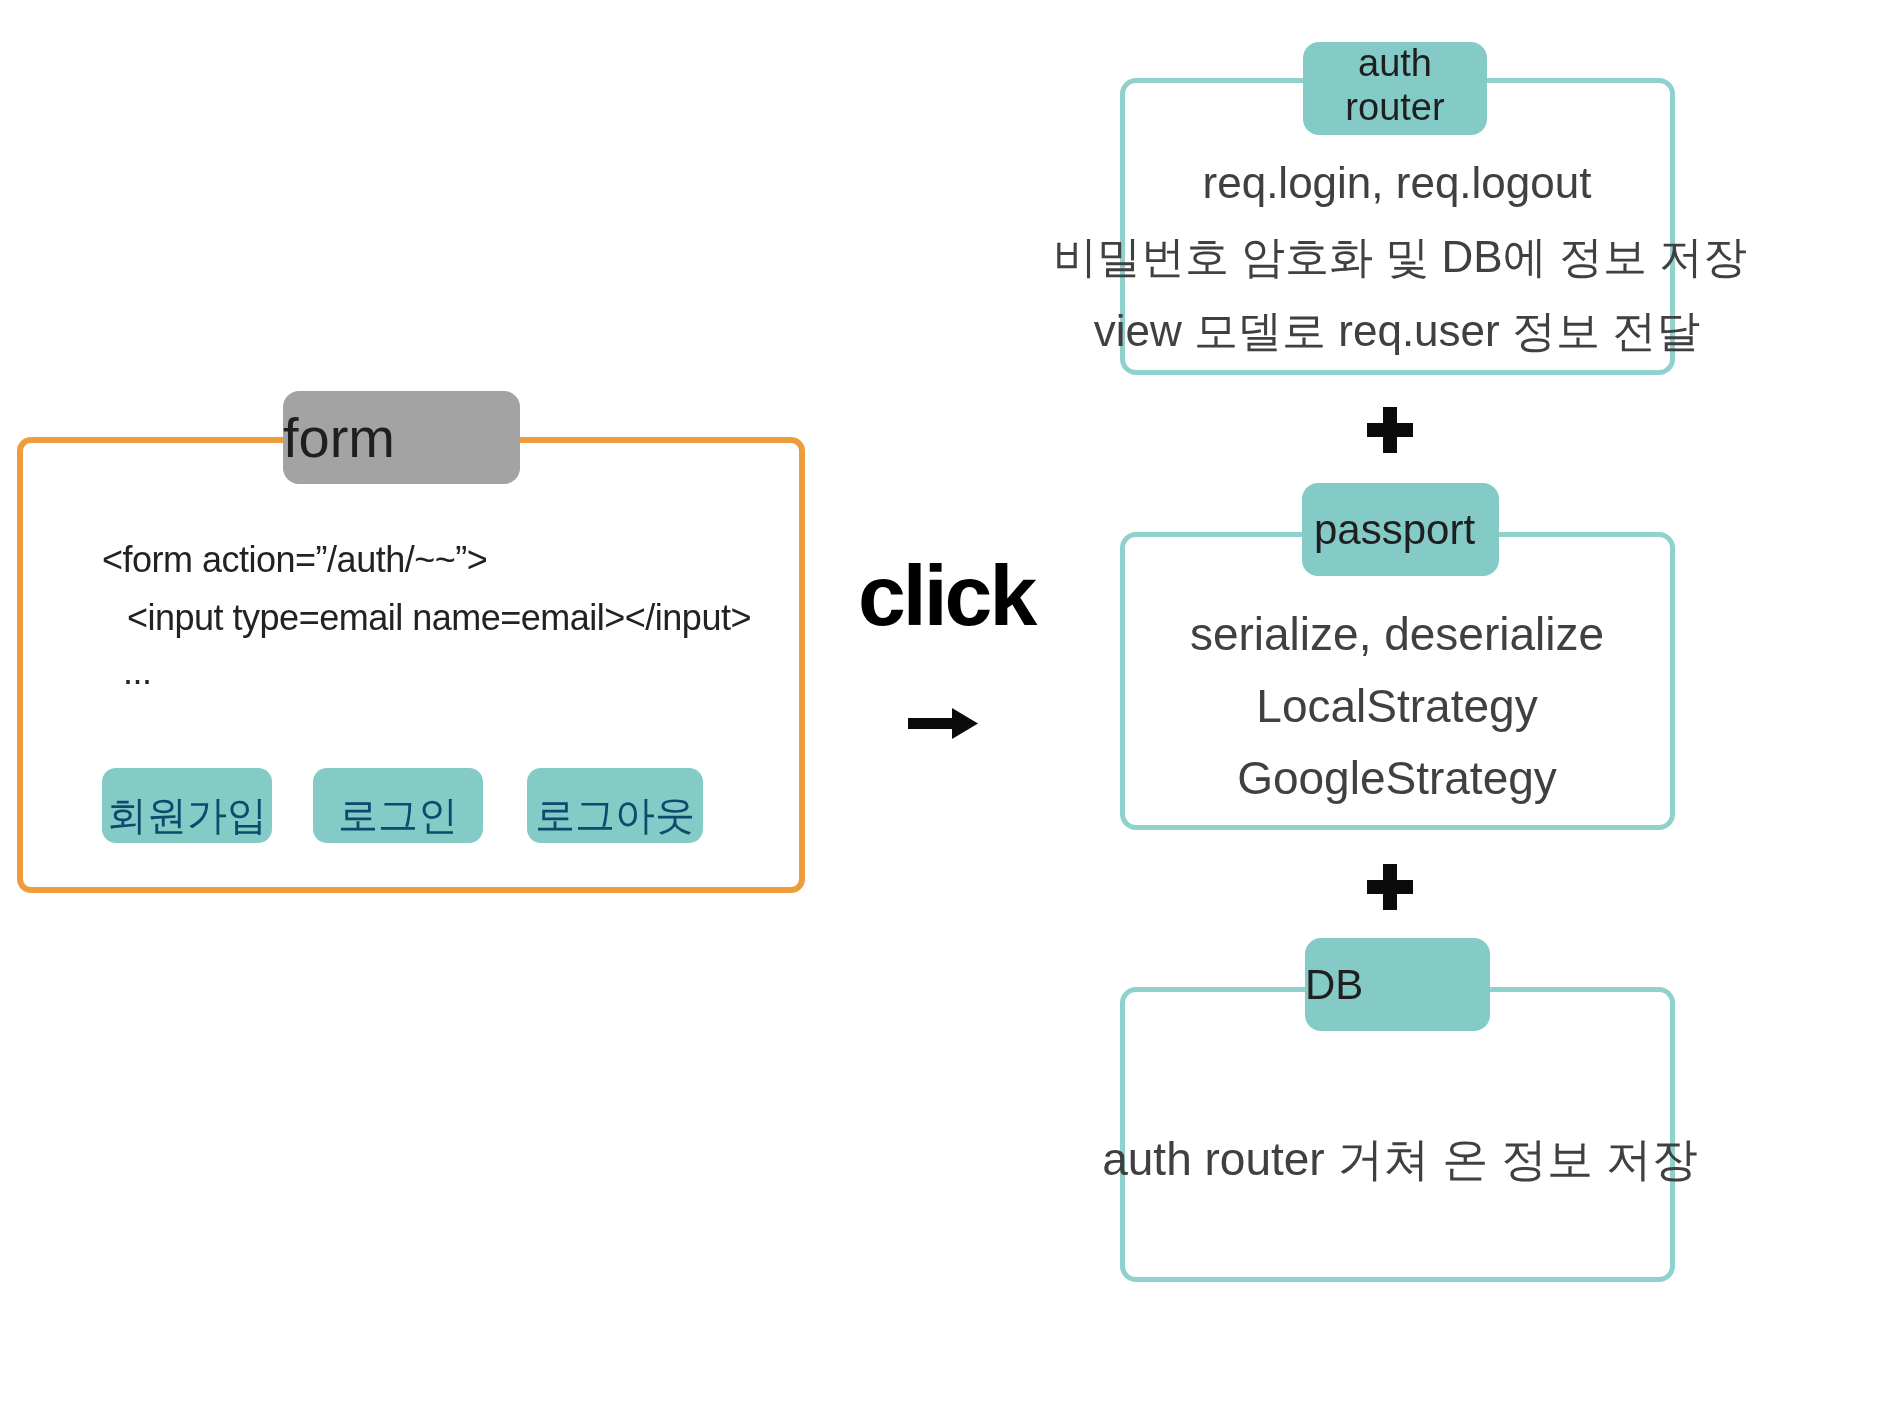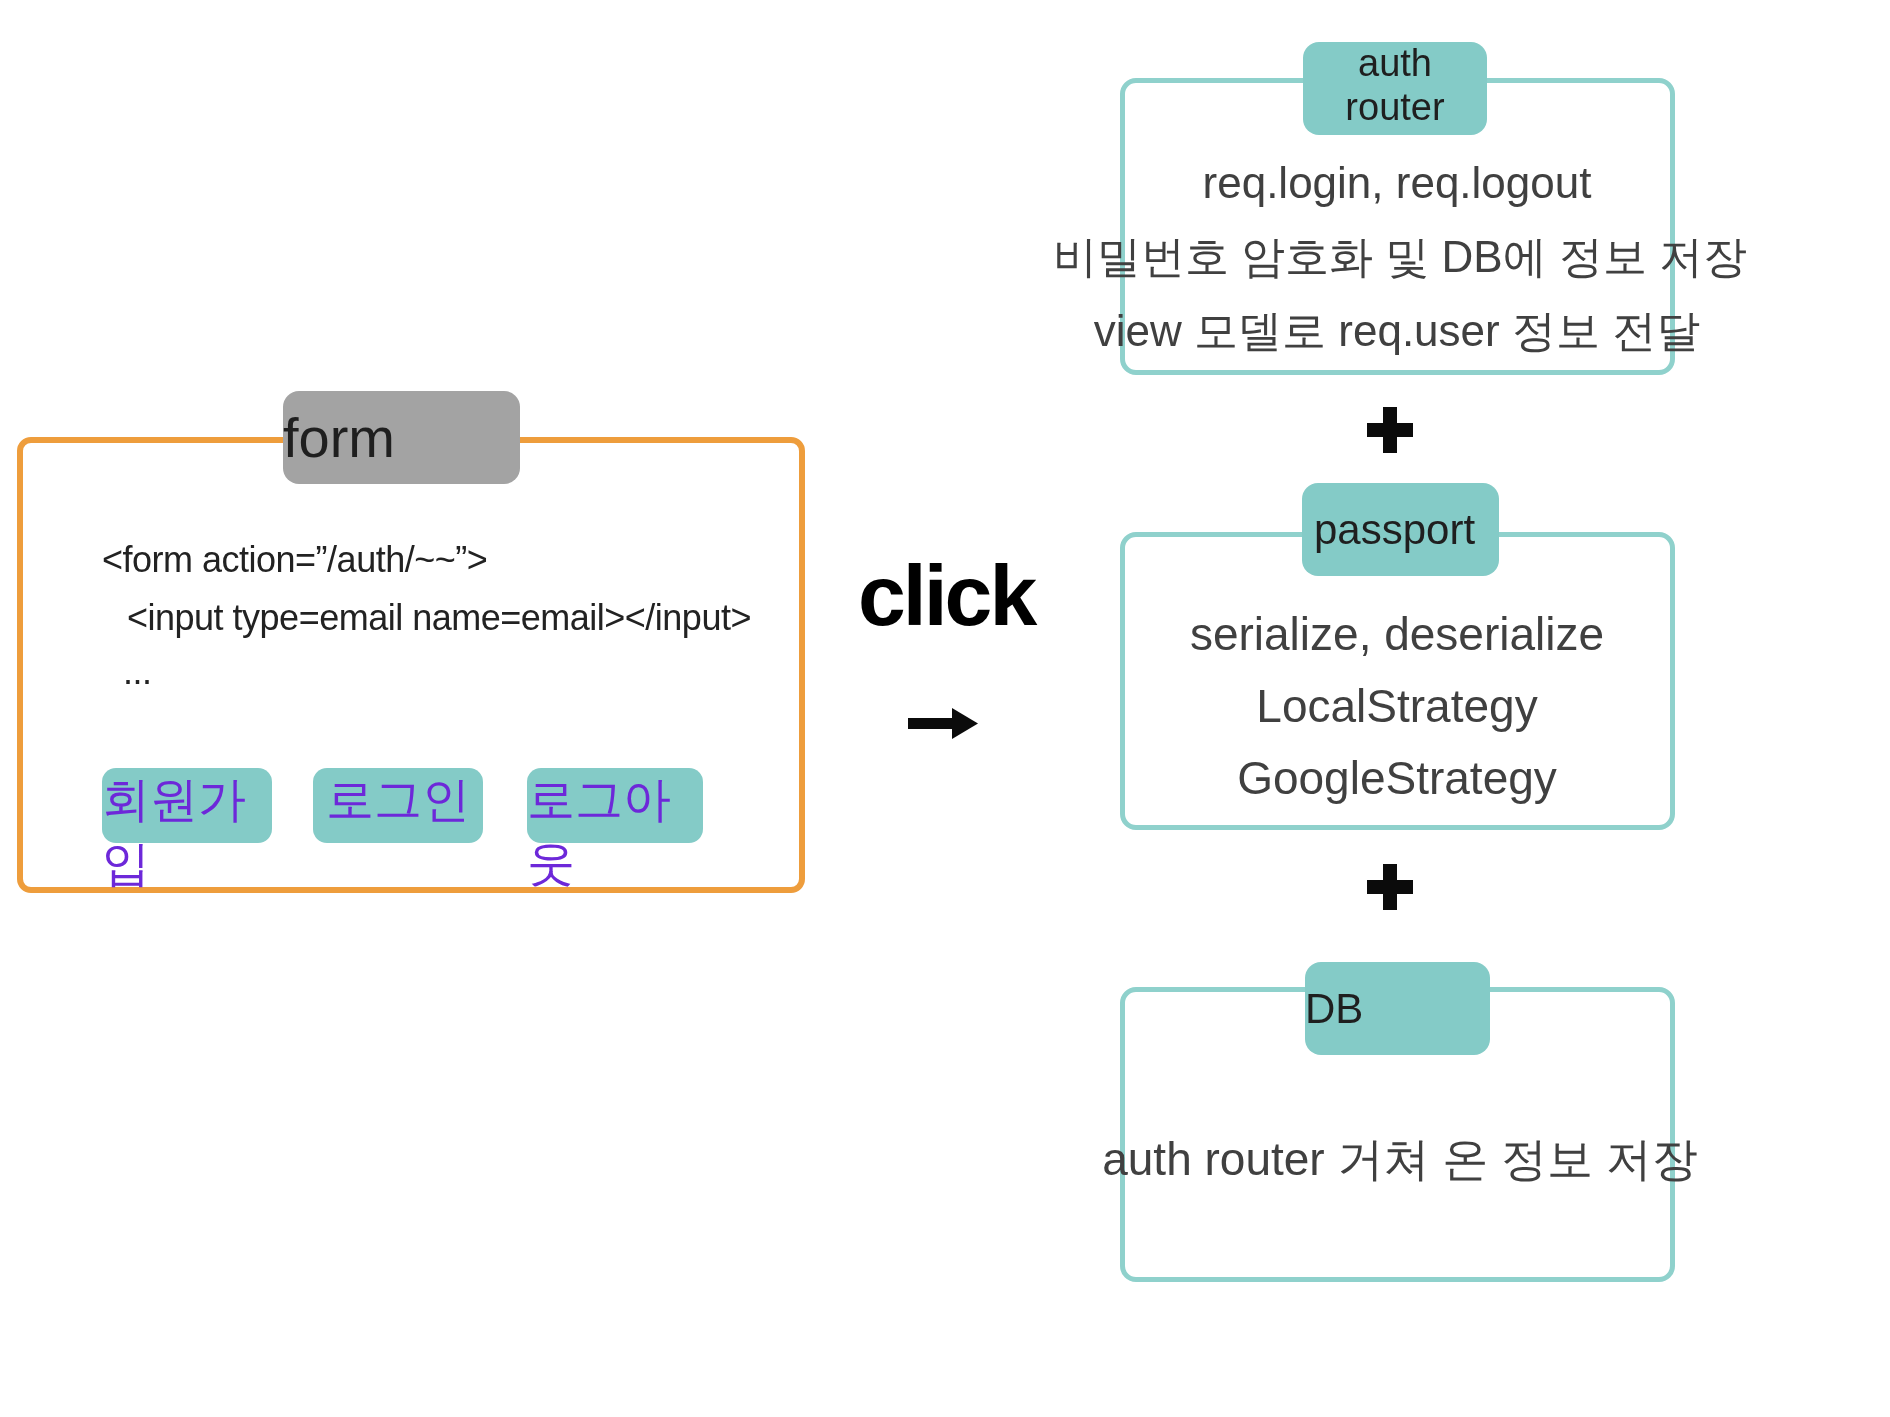--- a/index.html
+++ b/index.html
@@ -13,22 +13,22 @@
   .orange-box { border:6px solid #ee9d3c; }
   .tab {
     position:absolute; display:flex; align-items:center; 
     border-radius:16px; z-index:3; color:#1f1f1f; text-align:center;
   }
   .teal-tab { background:#84cbc7; }
   .orange-tab { background:#a3a3a3; }
   .body-line { position:absolute; transform:translate(-50%,-50%); white-space:nowrap; z-index:2; color:#404040; }
   .code-line { position:absolute; transform:translateY(-50%); white-space:nowrap; font-size:36px; letter-spacing:-0.5px; color:#222; z-index:2; }
   .btn {
-    position:absolute; display:flex; align-items:flex-start; justify-content:center;
-    background:#84cbc7; border-radius:14px; font-size:48px; color:#6d28d9; z-index:2; cursor:pointer;
+    position:absolute; display:flex; align-items:flex-end; justify-content:center;
+    background:#84cbc7; border-radius:14px; font-size:40px; color:#0c4a6e; z-index:2; cursor:pointer;
   }
   .click-label { position:absolute; font-size:86px; font-weight:bold; letter-spacing:-3px; color:#000; z-index:2; }
   .arrow-icon { position:absolute; z-index:2; }
   .plus {
     position:absolute; width:46px; height:46px; z-index:2;
   }
   .plus::before { content:""; position:absolute; left:0; top:16px; width:46px; height:14px; background:#0b0b0b; }
   .plus::after  { content:""; position:absolute; left:16px; top:0; width:14px; height:46px; background:#0b0b0b; }
   .hidden-text { position:absolute; opacity:0; font-size:1px; }
 
@@ -58,21 +58,21 @@
 
   
   #passport-box { left:1120px; top:532px; width:555px; height:298px; }
   #passport-tab { left:1302px; top:483px; width:185px; height:93px; font-size:42px;padding-left:12px; }
   #pp-l1 { left:1397px; top:634px; font-size:46px; }
   #pp-l2 { left:1397px; top:706px; font-size:46px; }
   #pp-l3 { left:1397px; top:778px; font-size:46px; }
 
   
   #db-box { left:1120px; top:987px; width:555px; height:295px; }
-  #db-tab { left:1305px; top:938px; width:185px; height:93px; font-size:42px;margin-top:24px; }
+  #db-tab { left:1305px; top:938px; width:185px; height:93px; font-size:42px; }
   #db-l1  { left:1400px; top:1160px; font-size:46px; }
 </style>
 </head>
 <body>
 
 <div class="canvas">
 
   <div class="box orange-box" id="form-box"></div>
   <div class="tab orange-tab" id="form-tab">
     <span>form</span>

